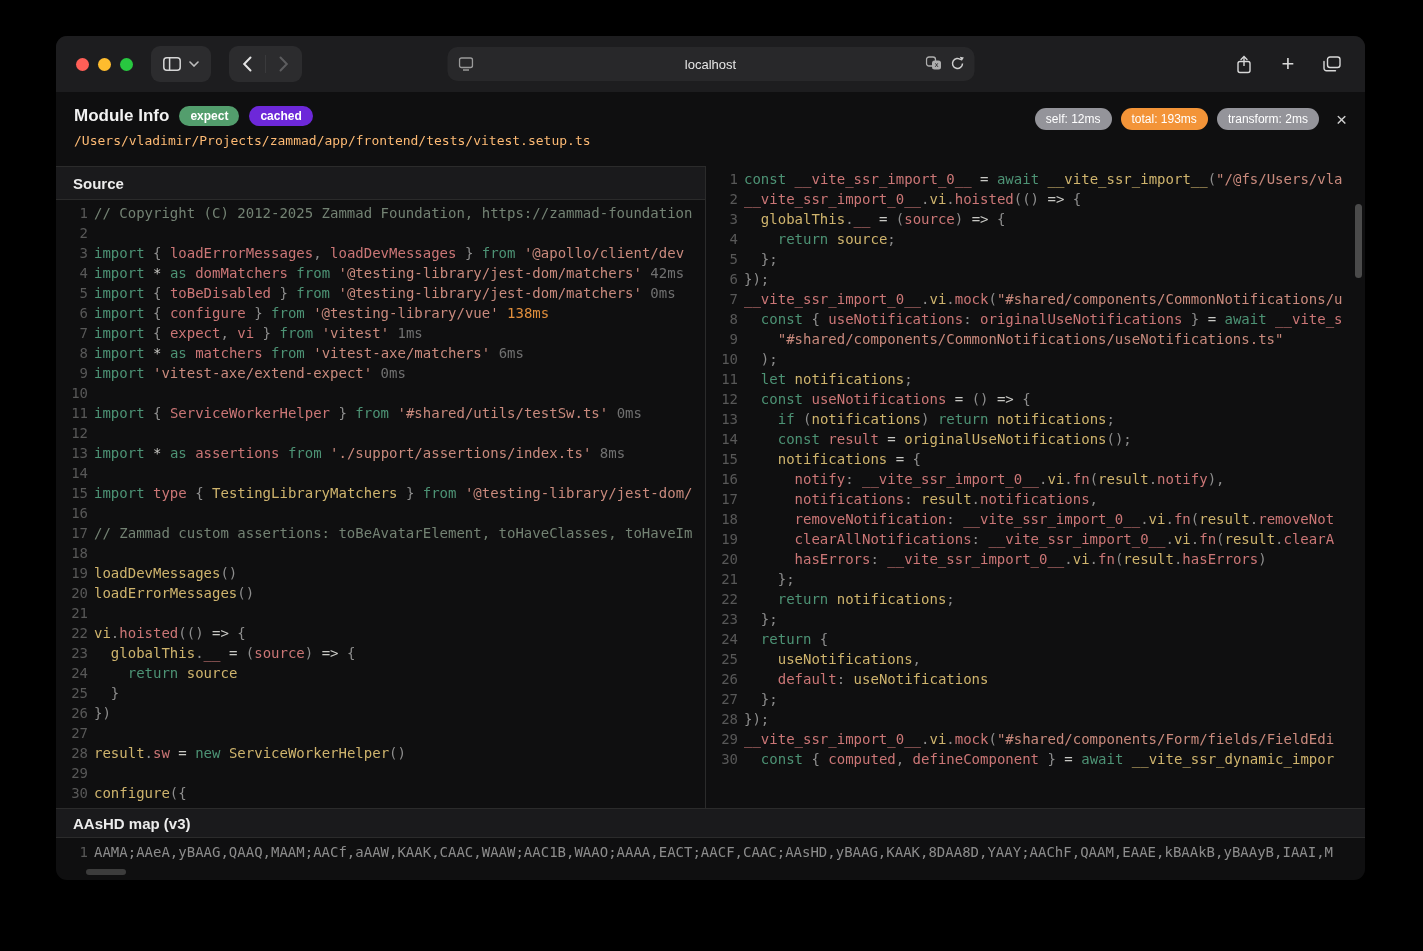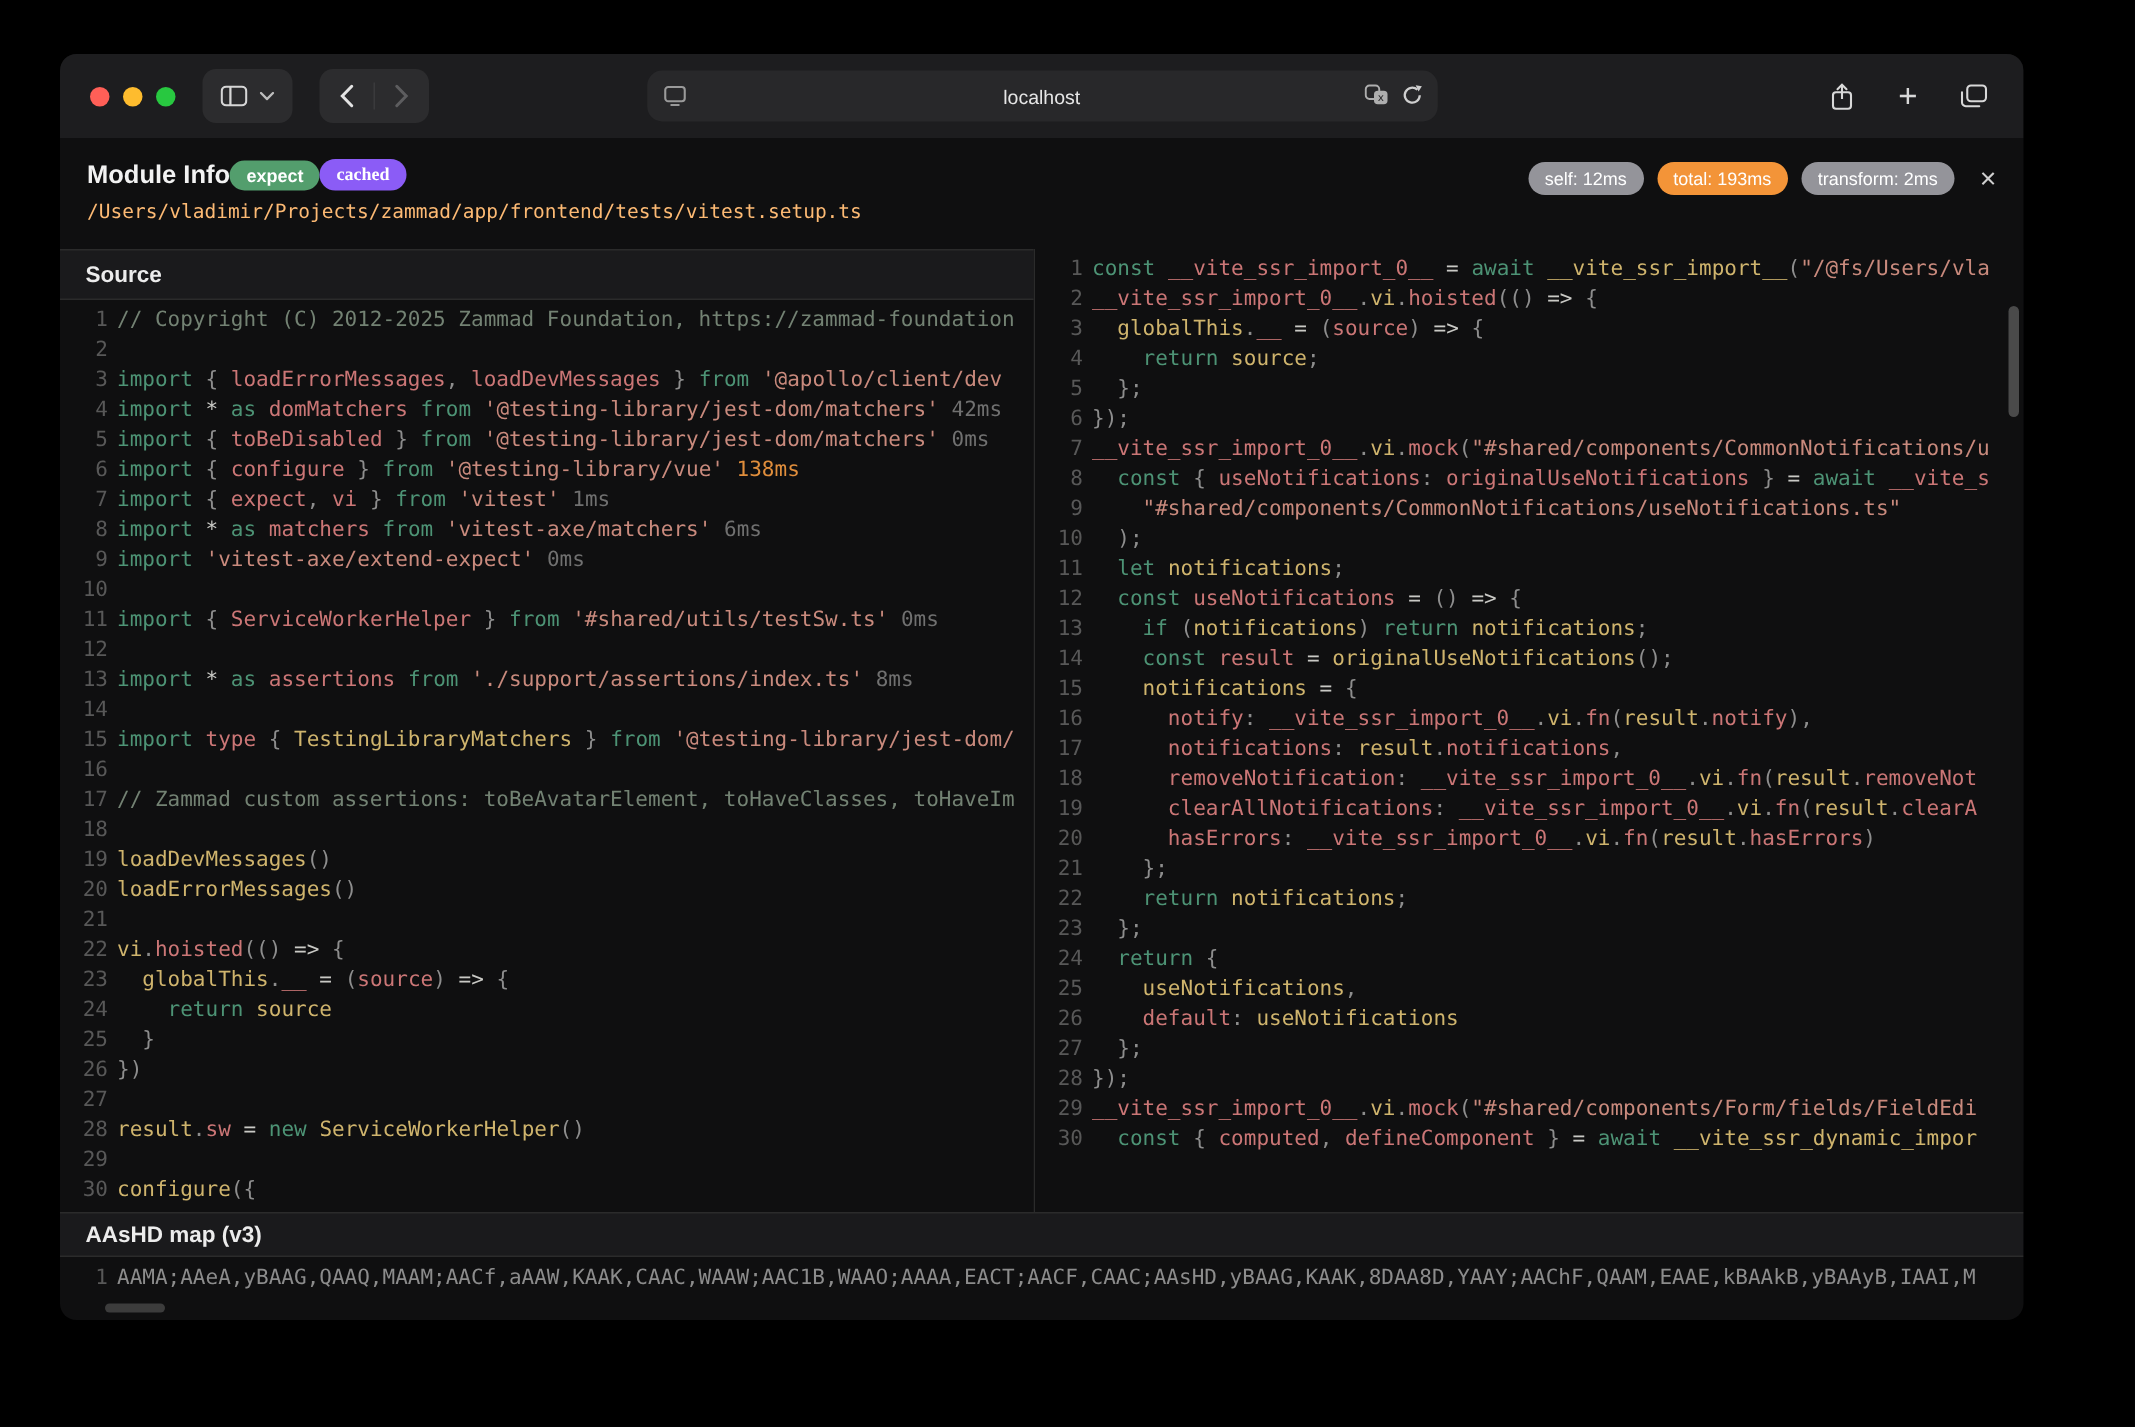--- a/index.html
+++ b/index.html
@@ -1,19 +1,19 @@
 <!DOCTYPE html>
 <html><head>
 <meta charset="utf-8">
 <style>
   * { box-sizing: border-box; margin: 0; padding: 0; }
   html,body { background:#000; }
   .canvas { position:relative; width:1423px; height:951px; background:#000; overflow:hidden;
             font-family:"Liberation Sans", sans-serif; }
-  .window { position:absolute; left:40px; top:36px; width:1309px; height:844px;
+  .window { position:absolute; left:56px; top:36px; width:1309px; height:844px;
             background:#0f0f10; border-radius:11px; overflow:hidden;
             box-shadow:0 18px 50px rgba(0,0,0,.65); }
   
   .toolbar { position:relative; height:56px; background:#1d1d1f; display:flex; align-items:center;
              padding:0 14px; }
   .traffic { display:flex; gap:9px; margin-left:6px; }
   .tl { width:13px; height:13px; border-radius:50%; display:inline-block; }
   .tl.red{ background:#ff5f57; } .tl.yellow{ background:#febc2e; } .tl.green{ background:#28c840; }
   .tb-group { display:flex; align-items:center; gap:8px; background:#2c2c2e; border-radius:9px;
               height:36px; padding:0 12px; margin-left:18px; }
@@ -25,25 +25,25 @@
             background:#28282a; border-radius:10px; display:flex; align-items:center; }
   .url-text { flex:1; text-align:center; color:#e6e6e6; font-size:13px; }
   .url-left { position:absolute; left:11px; top:10px; }
   .url-right { position:absolute; right:10px; top:9px; display:flex; gap:9px; align-items:center; }
   .right-group { position:absolute; right:16px; display:flex; gap:10px; align-items:center; }
   .chrome-btn { width:34px; height:34px; display:flex; align-items:center; justify-content:center;
                 background:none; border:none; border-radius:8px; }
   .plus-glyph { color:#d8d8d8; font-size:22px; font-weight:400; line-height:1; }
   
   .module-header { height:74px; padding:14px 18px 0 18px; display:flex; justify-content:space-between; }
-  .mh-title-row { display:flex; align-items:flex-end; }
+  .mh-title-row { display:flex; align-items:flex-end; gap:10px; }
   .mh-title { color:#f2f2f2; font-size:17px; font-weight:bold; }
   .badge { font-size:12px; font-weight:bold; color:#fff; border-radius:999px; padding:3px 11px; }
   .badge.green { background:#539e6d; }
-  .badge.indigo { background:#8b5cf6;font-family:Liberation Serif, serif; }
+  .badge.indigo { background:#6d28d9; }
   .mh-path { margin-top:7px; color:#fdba74; font-family:"DejaVu Sans Mono", monospace; font-size:13px; }
   .mh-right { display:flex; align-items:flex-start; gap:9px; padding-top:2px; }
   .pill { font-size:12px; font-weight:normal; color:#fff; border-radius:999px; padding:4px 11px; }
   .pill.gray { background:#94949a; }
   .pill.orange { background:#f39438; }
   .close-btn { background:none; border:none; color:#cfcfcf; font-size:19px; line-height:1;
                margin-left:8px; margin-top:2px; cursor:default; }
   
   .panels { position:relative; display:grid; grid-template-columns:650px 1fr; }
   .panel.left { border-right:1px solid #2b2b2b; }

